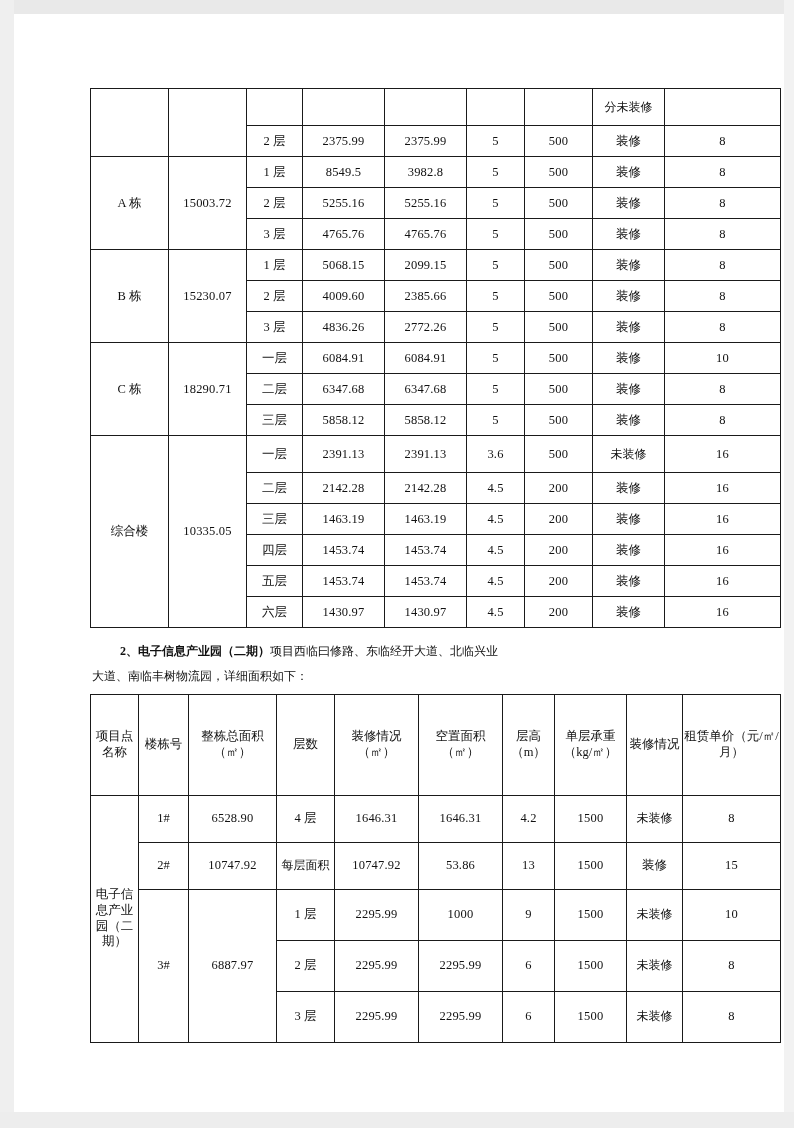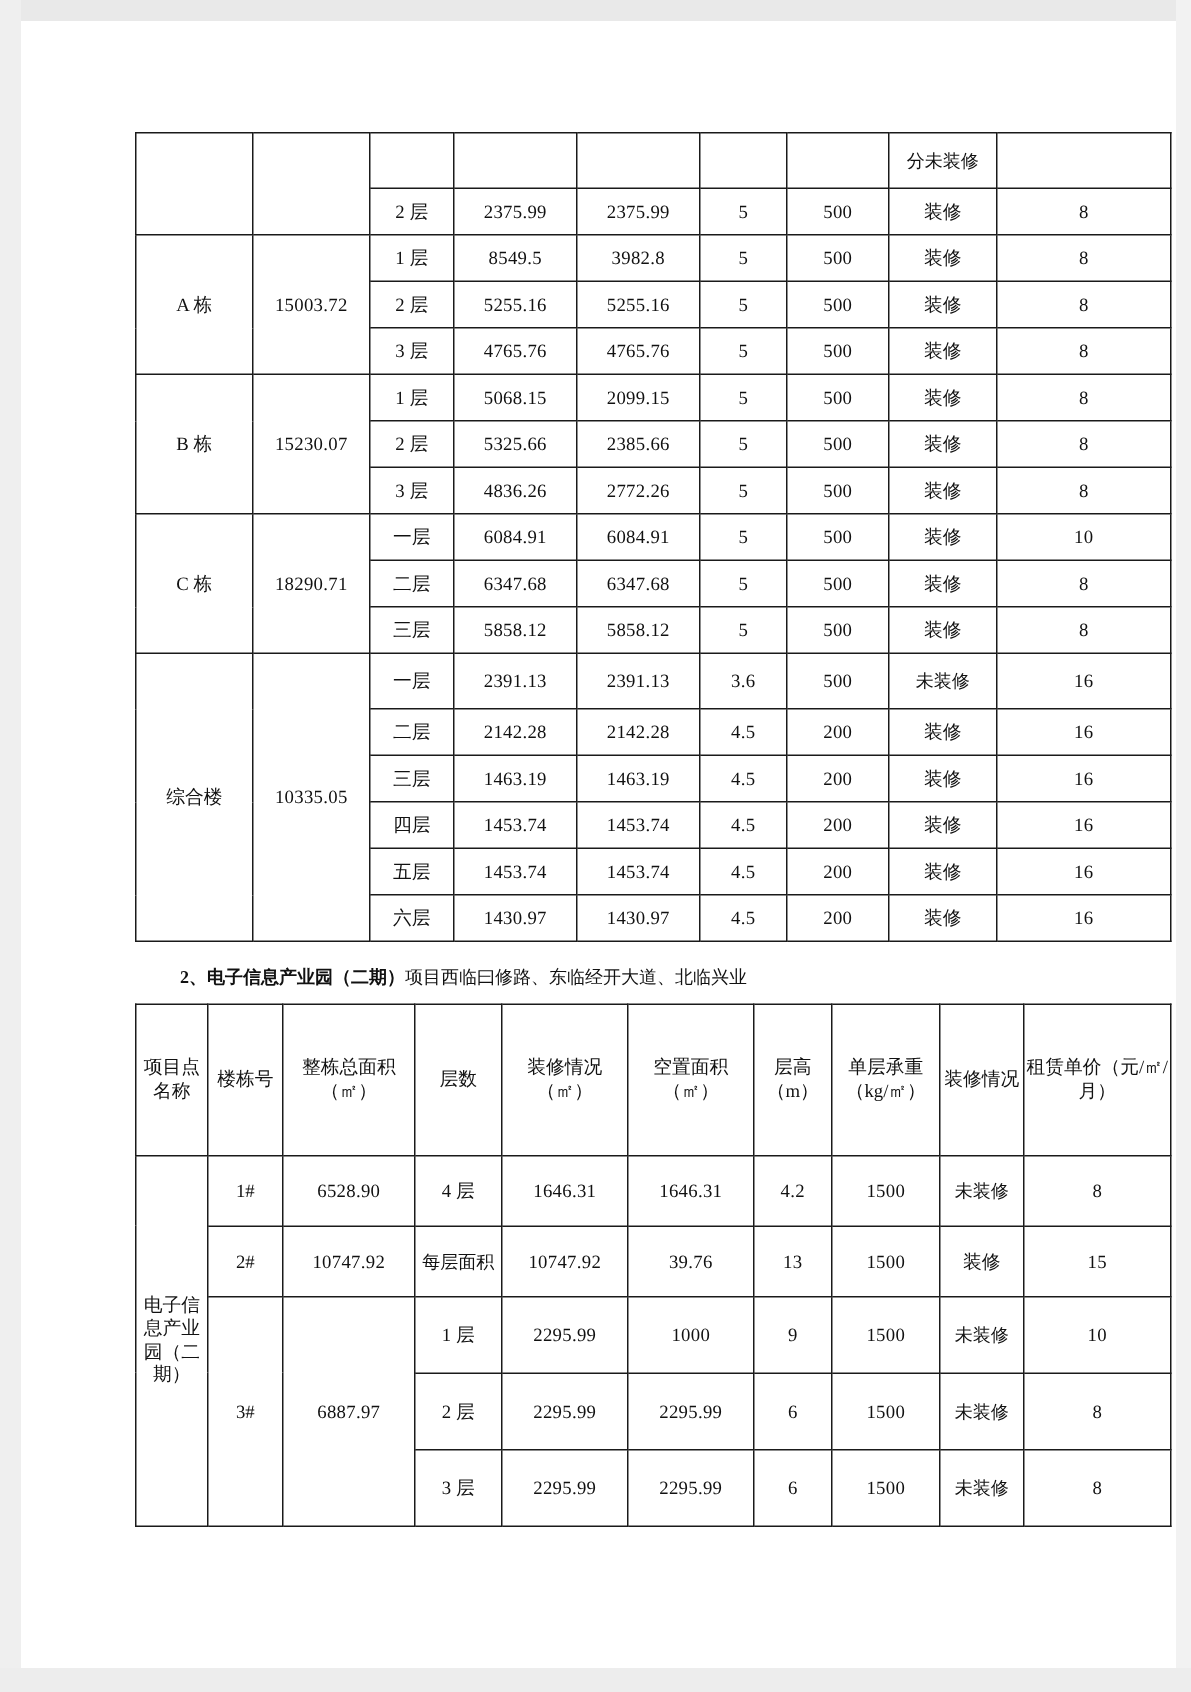--- a/index.html
+++ b/index.html
@@ -175,21 +175,21 @@
           <td>1 层</td>
           <td class="num">5068.15</td>
           <td class="num">2099.15</td>
           <td class="num">5</td>
           <td class="num">500</td>
           <td>装修</td>
           <td class="num">8</td>
         </tr>
         <tr>
           <td>2 层</td>
-          <td class="num">5325.66</td>
+          <td class="num">4009.60</td>
           <td class="num">2385.66</td>
           <td class="num">5</td>
           <td class="num">500</td>
           <td>装修</td>
           <td class="num">8</td>
         </tr>
         <tr>
           <td>3 层</td>
           <td class="num">4836.26</td>
           <td class="num">2772.26</td>
@@ -283,20 +283,23 @@
           <td class="num">4.5</td>
           <td class="num">200</td>
           <td>装修</td>
           <td class="num">16</td>
         </tr>
       </tbody>
     </table>
 
     <div class="para para-indent">
       <span class="lead">2、</span><span class="lead">电子信息产业园（二期）</span><span>项目西临曰修路、东临经开大道、北临兴业</span>
+    </div>
+    <div class="para para-line2" style="margin-top:2px;">
+      <span>大道、南临丰树物流园，详细面积如下：</span>
     </div>
 
     <table class="doc t2">
       <colgroup>
         <col style="width:48px">
         <col style="width:50px">
         <col style="width:88px">
         <col style="width:58px">
         <col style="width:84px">
         <col style="width:84px">
@@ -329,21 +332,21 @@
           <td class="num">4.2</td>
           <td class="num">1500</td>
           <td class="small-wrap">未装修</td>
           <td class="num">8</td>
         </tr>
         <tr>
           <td style="height:42px">2#</td>
           <td class="num">10747.92</td>
           <td class="small-wrap">每层面积</td>
           <td class="num">10747.92</td>
-          <td class="num">39.76</td>
+          <td class="num">53.86</td>
           <td class="num">13</td>
           <td class="num">1500</td>
           <td>装修</td>
           <td class="num">15</td>
         </tr>
         <tr>
           <td rowspan="3">3#</td>
           <td rowspan="3" class="num">6887.97</td>
           <td style="height:46px">1 层</td>
           <td class="num">2295.99</td>

